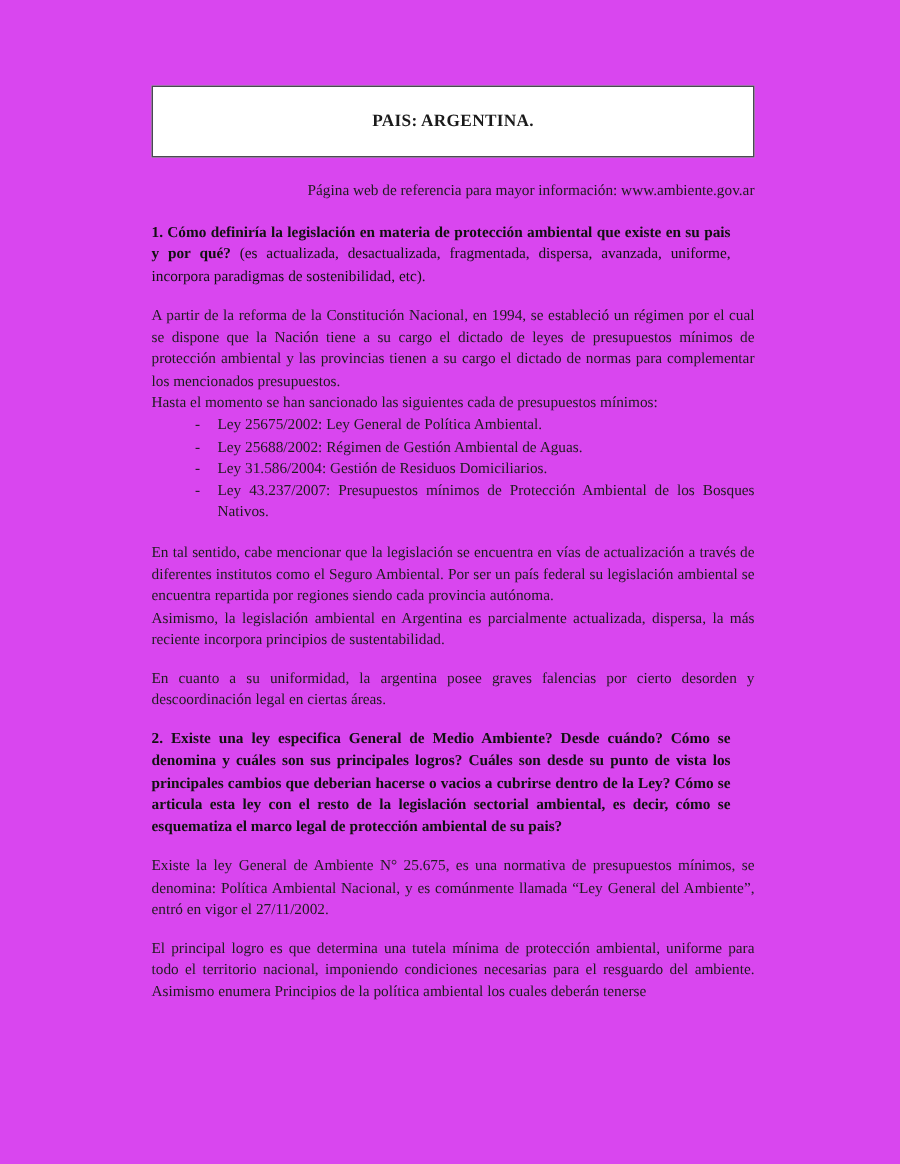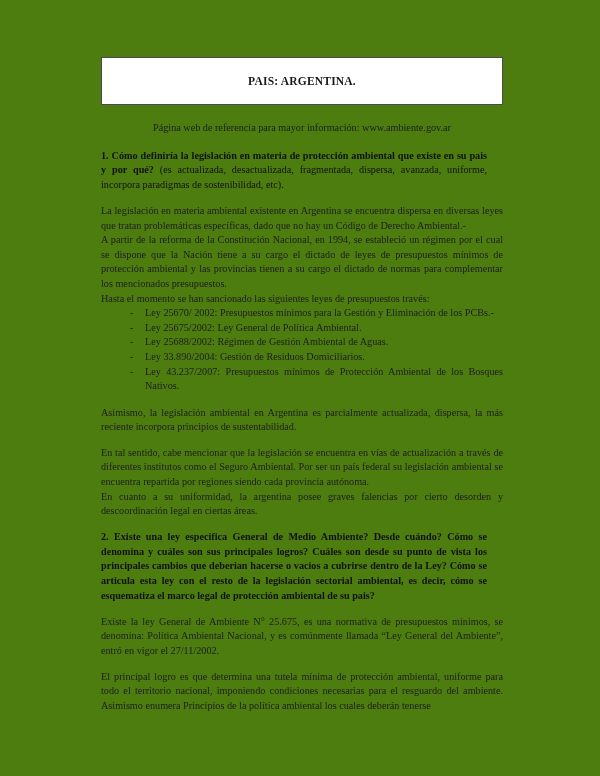--- a/index.html
+++ b/index.html
@@ -13,21 +13,21 @@
     height: 776px;
     overflow: hidden;
     font-family: "Liberation Serif", "DejaVu Serif", serif;
     color: #111111;
     -webkit-font-smoothing: antialiased;
   }
   .page {
     position: relative;
     width: 600px;
     height: 776px;
-    background: #4d7c0f;
+    background: #d946ef;
     box-sizing: border-box;
   }
   .content {
     position: absolute;
     left: 101px;
     top: 57px;
     width: 402px;
   }
 
   
@@ -58,21 +58,21 @@
     margin: 0 0 11px 0;
     color: #1d1d1d;
     hyphens: none;
   }
   .para.nospace {
     margin-bottom: 0;
   }
   .ref-line {
     font-size: 10.2px;
     line-height: 14.6px;
-    text-align: center;
+    text-align: right;
     margin: 0 0 13px 0;
     color: #1d1d1d;
   }
   .q-head {
     font-size: 10.2px;
     line-height: 14.8px;
     font-weight: bold;
     text-align: justify;
     margin: 0 16px 11px 0;
     color: #111111;
@@ -114,37 +114,35 @@
       <div class="title-text">PAIS: ARGENTINA.</div>
     </div>
 
     <p class="ref-line">Página web de referencia para mayor información: www.ambiente.gov.ar</p>
 
     <p class="q-head">
       <span>1.</span>
       <span>Cómo definiría la legislación en materia de protección ambiental que existe en su pais y por qué?</span><span class="normal"> (es actualizada, desactualizada, fragmentada, dispersa, avanzada, uniforme, incorpora paradigmas de sostenibilidad, etc).</span>
     </p>
 
-    <p class="para nospace">La legislación en materia ambiental existente en Argentina se encuentra dispersa en diversas leyes que tratan problemáticas específicas, dado que no hay un Código de Derecho Ambiental.-</p>
 
     <p class="para nospace">A partir de la reforma de la Constitución Nacional, en 1994, se estableció un régimen por el cual se dispone que la Nación tiene a su cargo el dictado de leyes de presupuestos mínimos de protección ambiental y las provincias tienen a su cargo el dictado de normas para complementar los mencionados presupuestos.</p>
 
-    <p class="para nospace">Hasta el momento se han sancionado las siguientes leyes de presupuestos través:</p>
+    <p class="para nospace">Hasta el momento se han sancionado las siguientes cada de presupuestos mínimos:</p>
 
     <ul class="law-list">
-      <li>Ley 25670/ 2002: Presupuestos mínimos para la Gestión y Eliminación de los PCBs.-</li>
       <li>Ley 25675/2002: Ley General de Política Ambiental.</li>
       <li>Ley 25688/2002: Régimen de Gestión Ambiental de Aguas.</li>
-      <li>Ley 33.890/2004: Gestión de Residuos Domiciliarios.</li>
+      <li>Ley 31.586/2004: Gestión de Residuos Domiciliarios.</li>
       <li>Ley 43.237/2007: Presupuestos mínimos de Protección Ambiental de los Bosques Nativos.</li>
     </ul>
 
+    <p class="para nospace">En tal sentido, cabe mencionar que la legislación se encuentra en vías de actualización a través de diferentes institutos como el Seguro Ambiental. Por ser un país federal su legislación ambiental se encuentra repartida por regiones siendo cada provincia autónoma.</p>
+
     <p class="para">Asimismo, la legislación ambiental en Argentina es parcialmente actualizada, dispersa, la más reciente incorpora principios de sustentabilidad.</p>
-
-    <p class="para nospace">En tal sentido, cabe mencionar que la legislación se encuentra en vías de actualización a través de diferentes institutos como el Seguro Ambiental. Por ser un país federal su legislación ambiental se encuentra repartida por regiones siendo cada provincia autónoma.</p>
 
     <p class="para">En cuanto a su uniformidad, la argentina posee graves falencias por cierto desorden y descoordinación legal en ciertas áreas.</p>
 
     <p class="q-head">
       <span>2.</span>
       <span>Existe una </span><span class="u">ley especifica General de Medio Ambiente</span><span>? Desde cuándo? Cómo se denomina y cuáles son sus principales logros? Cuáles son desde su punto de vista los principales cambios que deberian hacerse o vacios a cubrirse dentro de la Ley? </span><span class="u">Cómo se articula</span><span> esta ley con el resto de la legislación sectorial ambiental, es decir, cómo se esquematiza el marco legal de protección ambiental de su pais?</span>
     </p>
 
     <p class="para">Existe la ley General de Ambiente N° 25.675, es una normativa de presupuestos mínimos, se denomina: Política Ambiental Nacional, y es comúnmente llamada “Ley General del Ambiente”, entró en vigor el 27/11/2002.</p>
 

